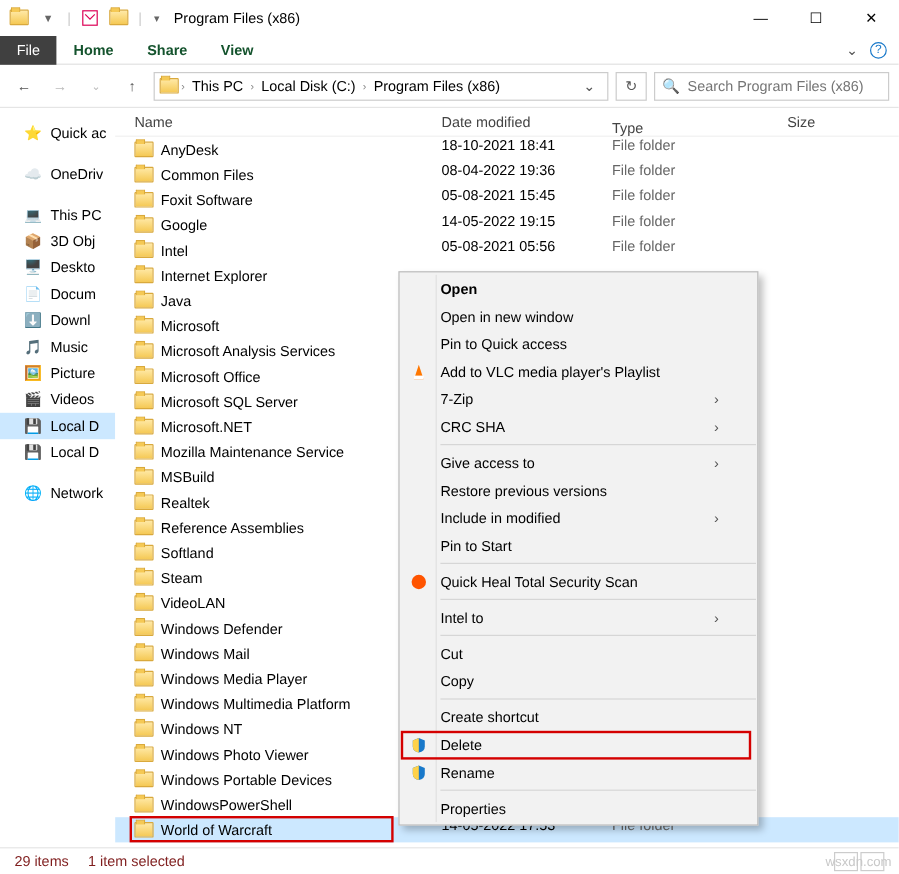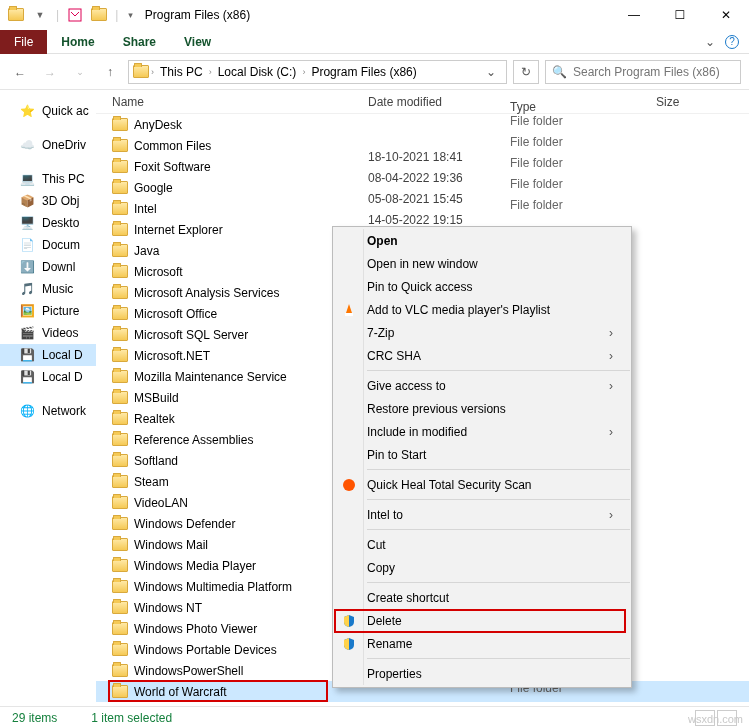--- a/index.html
+++ b/index.html
@@ -8,21 +8,21 @@
 
 .titlebar { height: 30px; display: flex; align-items: center; background: #fff; border-bottom: 1px solid #fff; }
 .titlebar .qat { display: flex; align-items: center; padding-left: 8px; gap: 8px; }
 .titlebar .qat .icon { width: 16px; height: 16px; display: flex; align-items: center; justify-content: center; }
 .titlebar .title { margin-left: 12px; color: #000; }
 .titlebar .winctrl { margin-left: auto; display: flex; }
 .titlebar .winctrl div { width: 46px; height: 30px; display: flex; align-items: center; justify-content: center; color: #000; }
 
 
 .ribbon { height: 24px; display: flex; align-items: center; border-bottom: 1px solid #e1e1e1; }
-.ribbon .file { background: #7f1d1d; color: #fff; padding: 4px 14px; height: 24px; display: flex; align-items: center; }
+.ribbon .file { background: #404040; color: #fff; padding: 4px 14px; height: 24px; display: flex; align-items: center; }
 .ribbon .tab { padding: 4px 14px; color: #14532d; font-weight: bold; }
 .ribbon .right { margin-left: auto; display: flex; align-items: center; gap: 10px; padding-right: 10px; }
 
 
 .navbar { height: 36px; display: flex; align-items: center; padding: 0 8px; gap: 6px; border-bottom: 1px solid #e5e5e5; }
 .navbtn { width: 24px; height: 24px; display: flex; align-items: center; justify-content: center; color: #555; }
 .navbtn.disabled { color: #bbb; }
 .address { flex: 1; height: 24px; border: 1px solid #ccc; display: flex; align-items: center; padding: 0 4px; gap: 2px; background: #fff; }
 .address .crumb { padding: 0 4px; color: #000; }
 .address .sep { color: #888; font-size: 9px; }
@@ -43,40 +43,40 @@
 .colheaders { display: flex; height: 24px; align-items: center; border-bottom: 1px solid #f0f0f0; padding-left: 16px; color: #444; }
 .colheaders div:nth-child(1) { width: 256px; }
 .colheaders div:nth-child(2) { width: 142px; }
 .colheaders div:nth-child(3) { width: 118px; margin-top: 11px; }
 .colheaders div:nth-child(4) { width: 80px; margin-left: 28px; }
 
 .rows { }
 .row { display: flex; height: 21px; padding-left: 16px; color: #000; }
 .row.sel { background: #cce8ff; }
 .row .fname { width: 256px; display: flex; align-items: center; gap: 6px; }
-.row .fdate { width: 142px; color: #404040; margin-top: 36px; }
+.row .fdate { width: 142px; color: #000000; }
 .row .ftype { width: 118px; color: #666; }
 .foldericon { width: 16px; height: 13px; background: linear-gradient(#ffe9a6, #f5c955); border: 1px solid #d9a93c; border-radius: 1px; position: relative; }
 .foldericon::before { content: ""; position: absolute; top: -3px; left: 0; width: 6px; height: 3px; background: #f5c955; border: 1px solid #d9a93c; border-bottom: none; border-radius: 1px 1px 0 0; }
 
 
 .redbox1 { position: absolute; border: 2px solid #d40000; left: 108px; top: 680px; width: 220px; height: 22px; pointer-events: none; z-index: 5; }
 .redbox2 { position: absolute; border: 2px solid #d40000; left: 334px; top: 609px; width: 292px; height: 24px; pointer-events: none; z-index: 30; }
 
 
 .ctxmenu { position: absolute; left: 332px; top: 226px; width: 300px; background: #f2f2f2; border: 1px solid #bcbcbc; box-shadow: 4px 4px 6px rgba(0,0,0,0.25); z-index: 20; padding: 2px 0; }
-.ctxmenu .mitem { height: 23px; display: flex; align-items: center; padding-left: 34px; padding-right: 18px; color: #000; position: relative; }
+.ctxmenu .mitem { height: 23px; display: flex; align-items: center; padding-left: 34px; padding-right: 32px; color: #000; position: relative; }
 .ctxmenu .mitem.bold { font-weight: 600; }
 .ctxmenu .mitem .micon { position: absolute; left: 8px; width: 16px; height: 16px; display: flex; align-items: center; justify-content: center; }
 .ctxmenu .mitem .arrow { margin-left: auto; color: #555; }
 .ctxmenu .msep { height: 1px; background: #d6d6d6; margin: 3px 1px 3px 34px; }
 .ctxmenu .stripe { position: absolute; left: 30px; top: 2px; bottom: 2px; width: 1px; background: #e0e0e0; }
 
 
-.statusbar { position: absolute; bottom: 0; left: 0; right: 0; height: 22px; border-top: 1px solid #e5e5e5; display: flex; align-items: center; padding: 0 12px; gap: 34px; color: #15803d; background: #fff; }
+.statusbar { position: absolute; bottom: 0; left: 0; right: 0; height: 22px; border-top: 1px solid #e5e5e5; display: flex; align-items: center; padding: 0 12px; gap: 16px; color: #7f1d1d; background: #fff; }
 .statusbar .viewicons { margin-left: auto; display: flex; gap: 2px; }
 .statusbar .viewicons div { width: 20px; height: 16px; border: 1px solid #ccc; }
 
 .watermark { position: absolute; right: 6px; bottom: 3px; color: #c8c8c8; font-size: 11px; z-index: 40; }
 
 svg { display: block; }
 </style>
 </head>
 <body>
 

